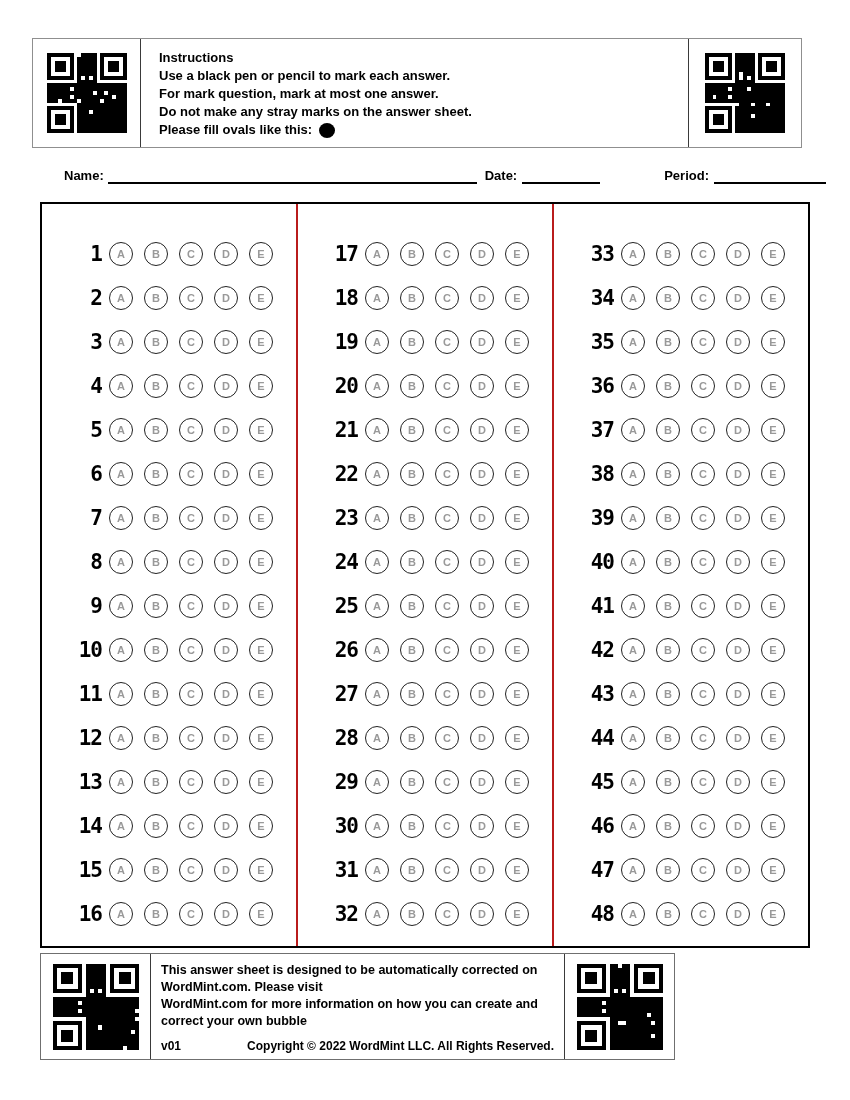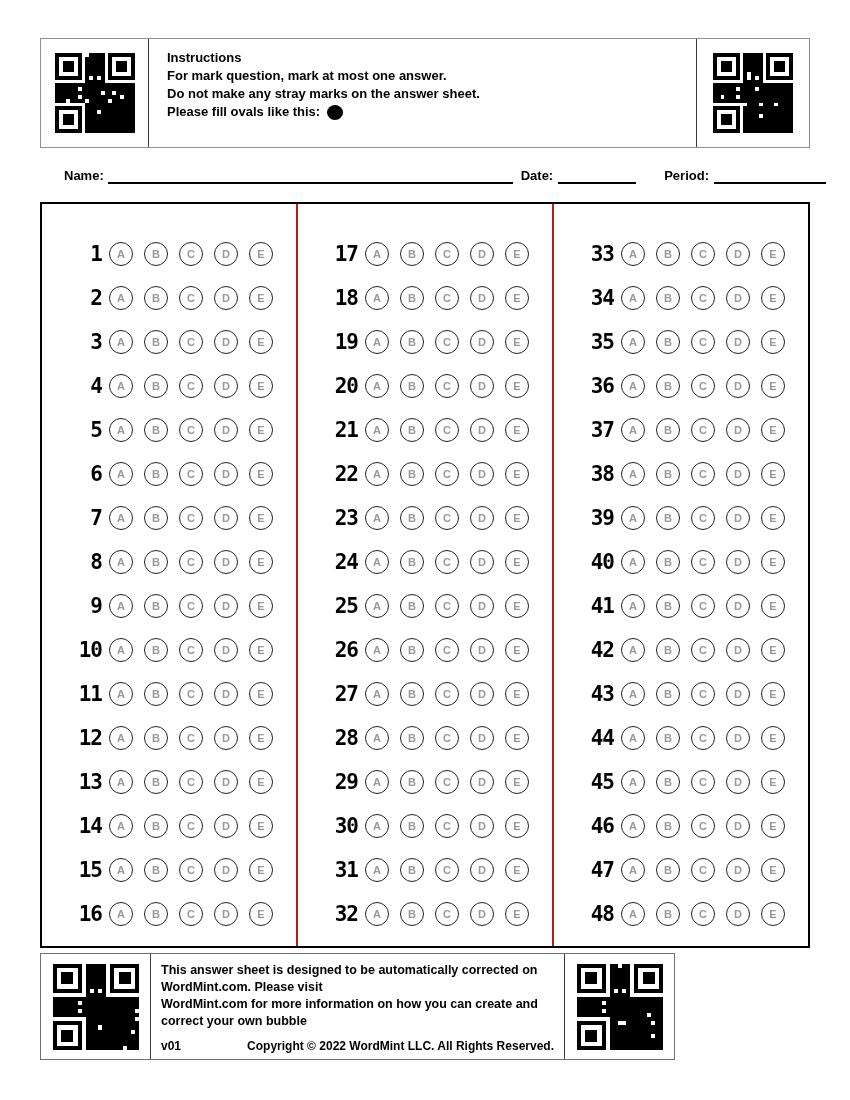--- a/index.html
+++ b/index.html
@@ -1,40 +1,40 @@
 <!DOCTYPE html>
 <html><head>
 <meta charset="utf-8">
 <style>
   html,body{margin:0;padding:0;background:#fff;}
   .page{position:relative;width:850px;height:1100px;background:#fff;overflow:hidden;
         font-family:"Liberation Sans",sans-serif;color:#000;}
   
-  .top-box{position:absolute;left:40px;top:38px;width:770px;height:110px;
+  .top-box{position:absolute;left:32px;top:38px;width:770px;height:110px;
            border:1px solid #8f8f8f;box-sizing:border-box;display:flex;}
   .qr-cell{display:flex;align-items:center;justify-content:center;box-sizing:border-box;}
   .top-box .qr-cell.left{width:108px;border-right:1px solid #3a3a3a;}
   .top-box .qr-cell.right{width:113px;border-left:1px solid #3a3a3a;}
   .qr{width:80px;height:80px;display:block;}
   .instr-cell{flex:1;box-sizing:border-box;padding:10px 0 0 18px;}
   .instr-title,.instr-line{font-size:13px;line-height:18px;font-weight:bold;}
   .fill-row{display:flex;align-items:center;}
   .fill-dot{width:16px;height:15px;background:#000;border-radius:50%;
             display:inline-block;margin-left:7px;}
   
   .name-row{position:absolute;left:56px;top:168px;width:770px;display:flex;
             align-items:flex-end;font-size:13px;font-weight:bold;box-sizing:border-box;}
   .write-line{border-bottom:2px solid #000;height:15px;box-sizing:border-box;}
   .lbl{white-space:nowrap;padding-bottom:1px;}
   .lbl.first{margin-left:8px;}
   .line-name{flex:1;margin-left:4px;}
   .line-date{width:78px;margin-left:5px;}
   .line-period{width:112px;margin-left:5px;}
   .lbl.date{margin-left:8px;}
-  .lbl.period{margin-left:28px;}
+  .lbl.period{margin-left:64px;}
   
   .grid-box{position:absolute;left:40px;top:202px;width:770px;height:746px;
             border:2px solid #000;box-sizing:border-box;display:flex;}
   .grid-col{flex:1;box-sizing:border-box;padding-top:28px;}
   .grid-col + .grid-col{border-left:2px solid #b91c1c;}
   .q-row{height:44px;display:flex;align-items:center;}
   .q-num{width:60px;text-align:right;font-family:"DejaVu Sans Mono",monospace;
          font-weight:bold;font-size:21px;letter-spacing:-1px;}
   .bubble{width:24px;height:24px;border:1.5px solid #222;border-radius:50%;
           margin-left:11px;display:flex;align-items:center;justify-content:center;
@@ -395,20 +395,21 @@
               <rect x="16" y="20" width="1" height="1"></rect>
               <rect x="17" y="20" width="1" height="1"></rect>
               <rect x="18" y="20" width="1" height="1"></rect>
               <rect x="19" y="20" width="1" height="1"></rect>
               <rect x="20" y="20" width="1" height="1"></rect>
             </g>
           </svg></div>
     </div>
     <div class="instr-cell">
       <div class="instr-title">Instructions</div>
+      <div class="instr-line">Use a black pen or pencil to mark each answer.</div>
       <div class="instr-line">For mark question, mark at most one answer.</div>
       <div class="instr-line">Do not make any stray marks on the answer sheet.</div>
       <div class="instr-line fill-row">
         <span>Please fill ovals like this:</span>
         <span class="fill-dot"></span>
       </div>
     </div>
     <div class="qr-cell right">
       <div class="qr"><svg viewBox="0 0 21 21" width="100%" height="100%" shape-rendering="crispEdges" xmlns="http://www.w3.org/2000/svg">
             <g fill="#000">

